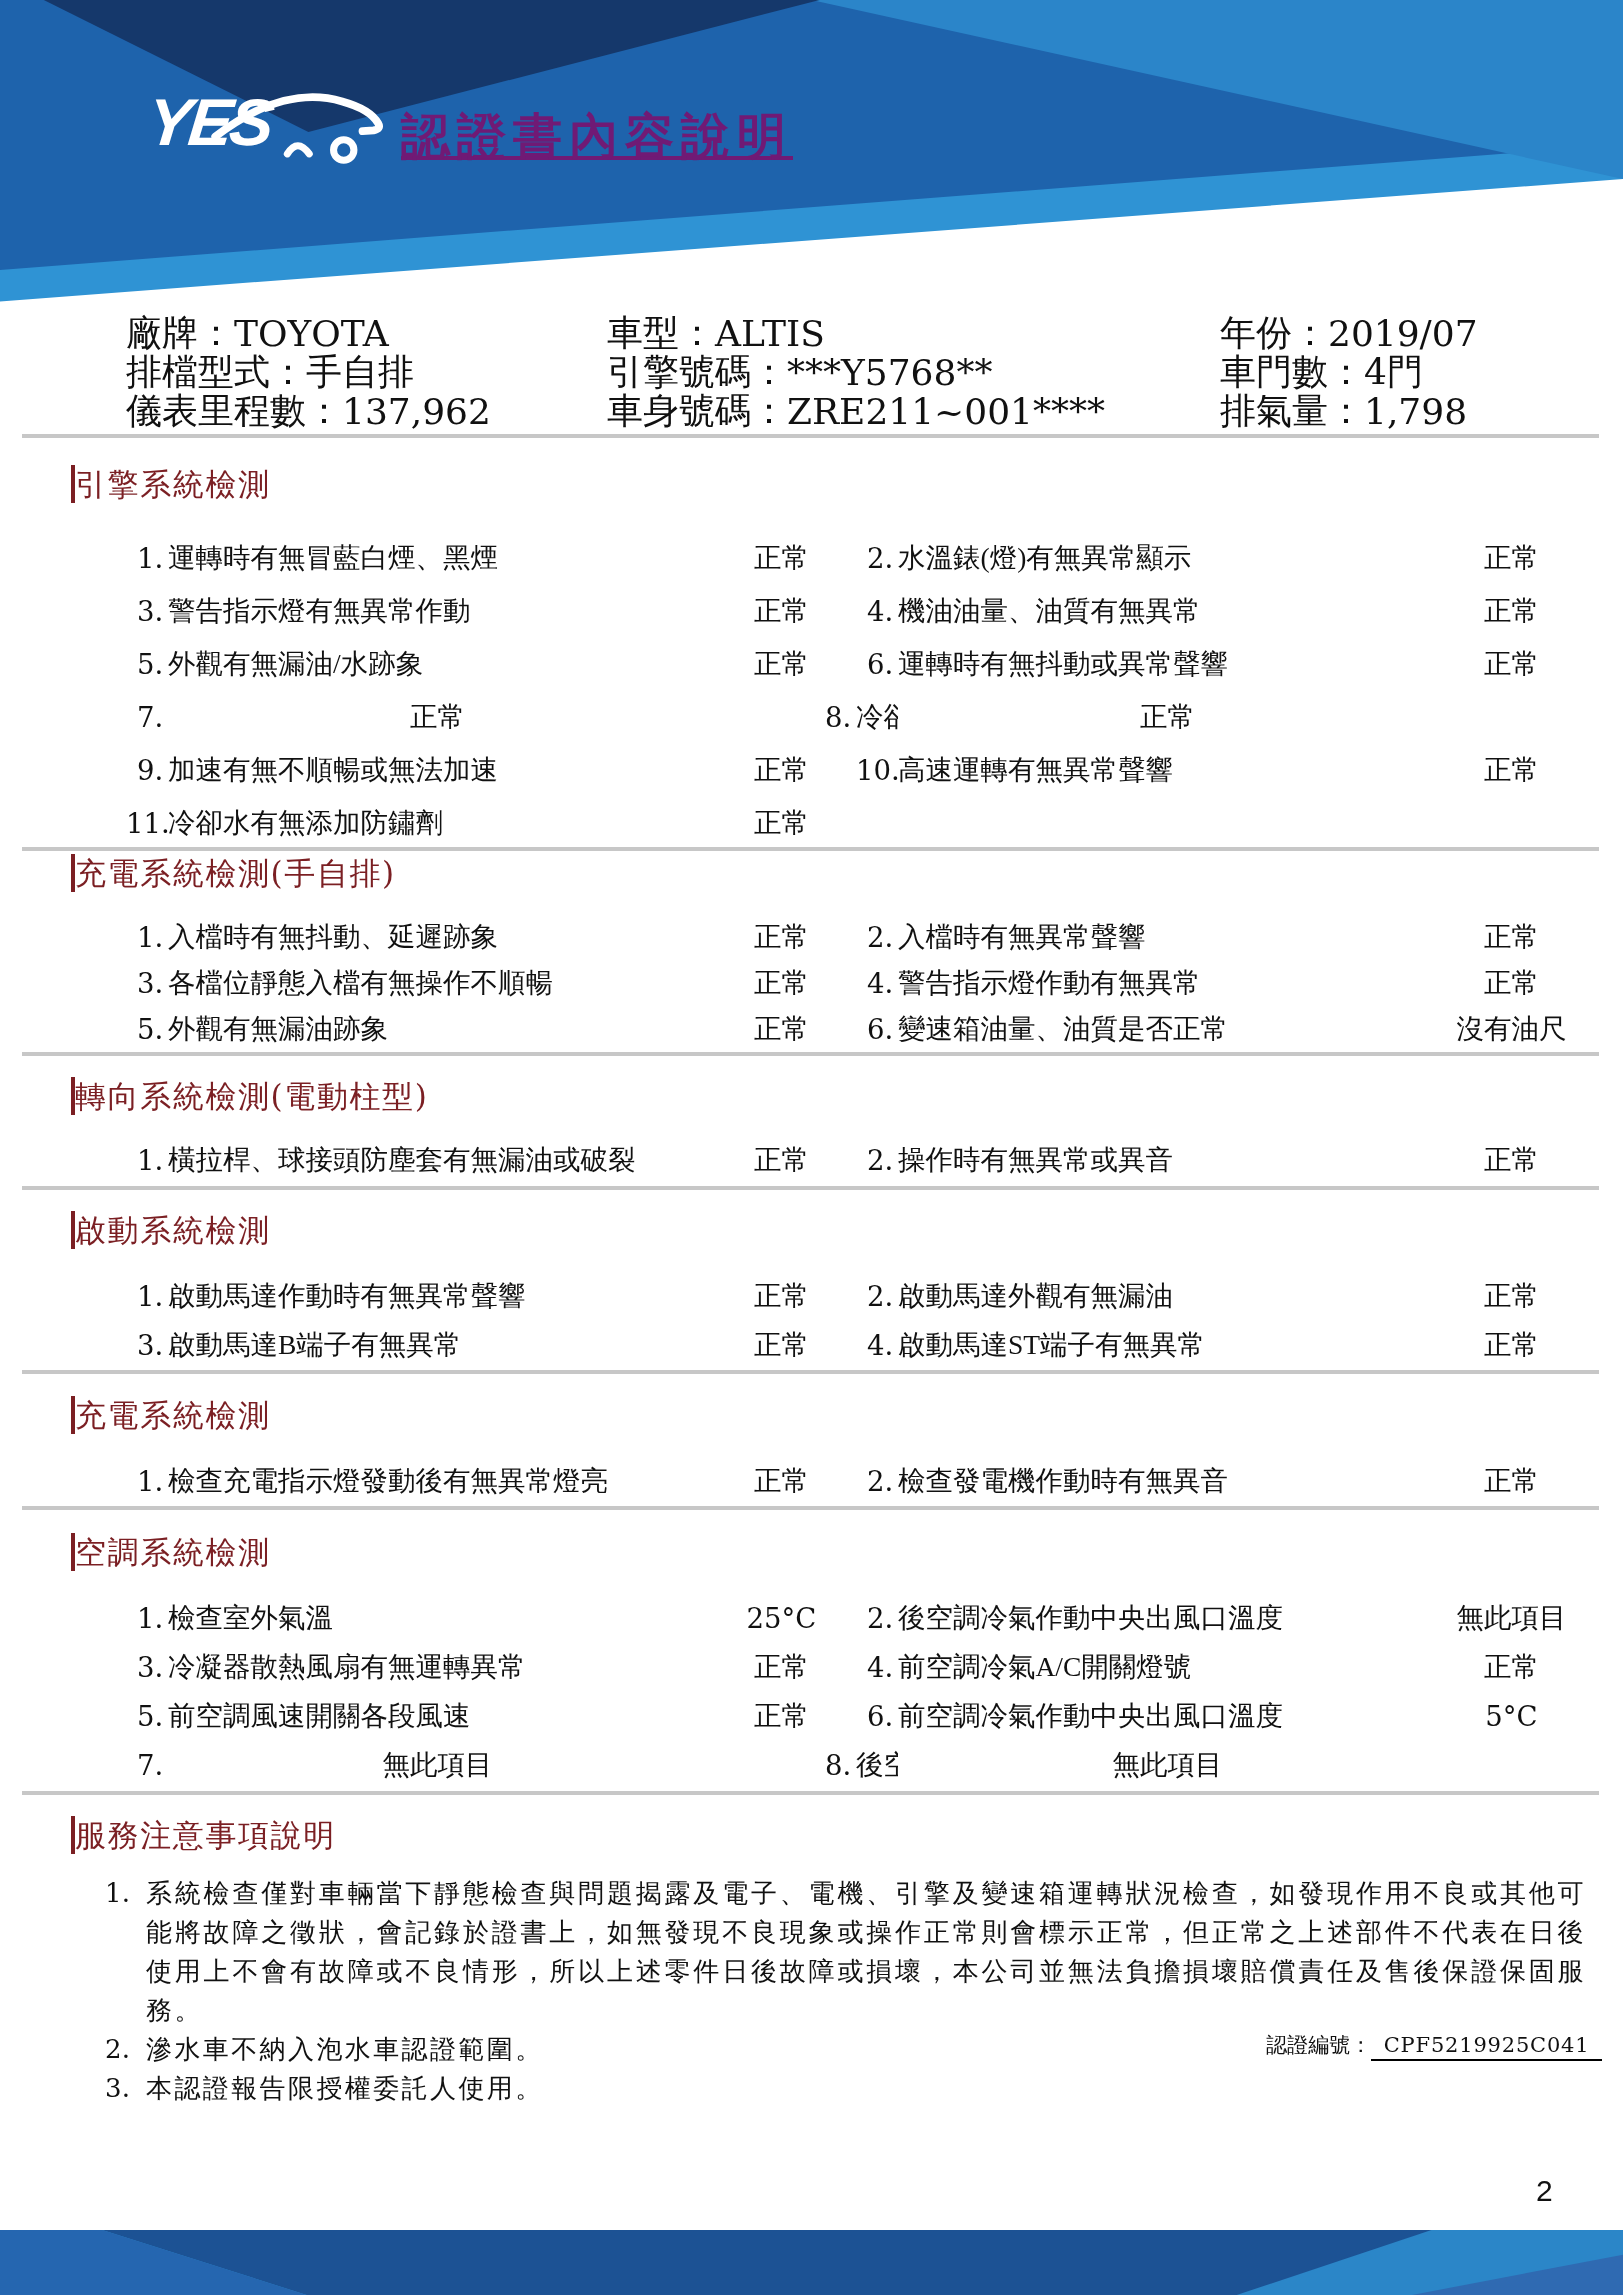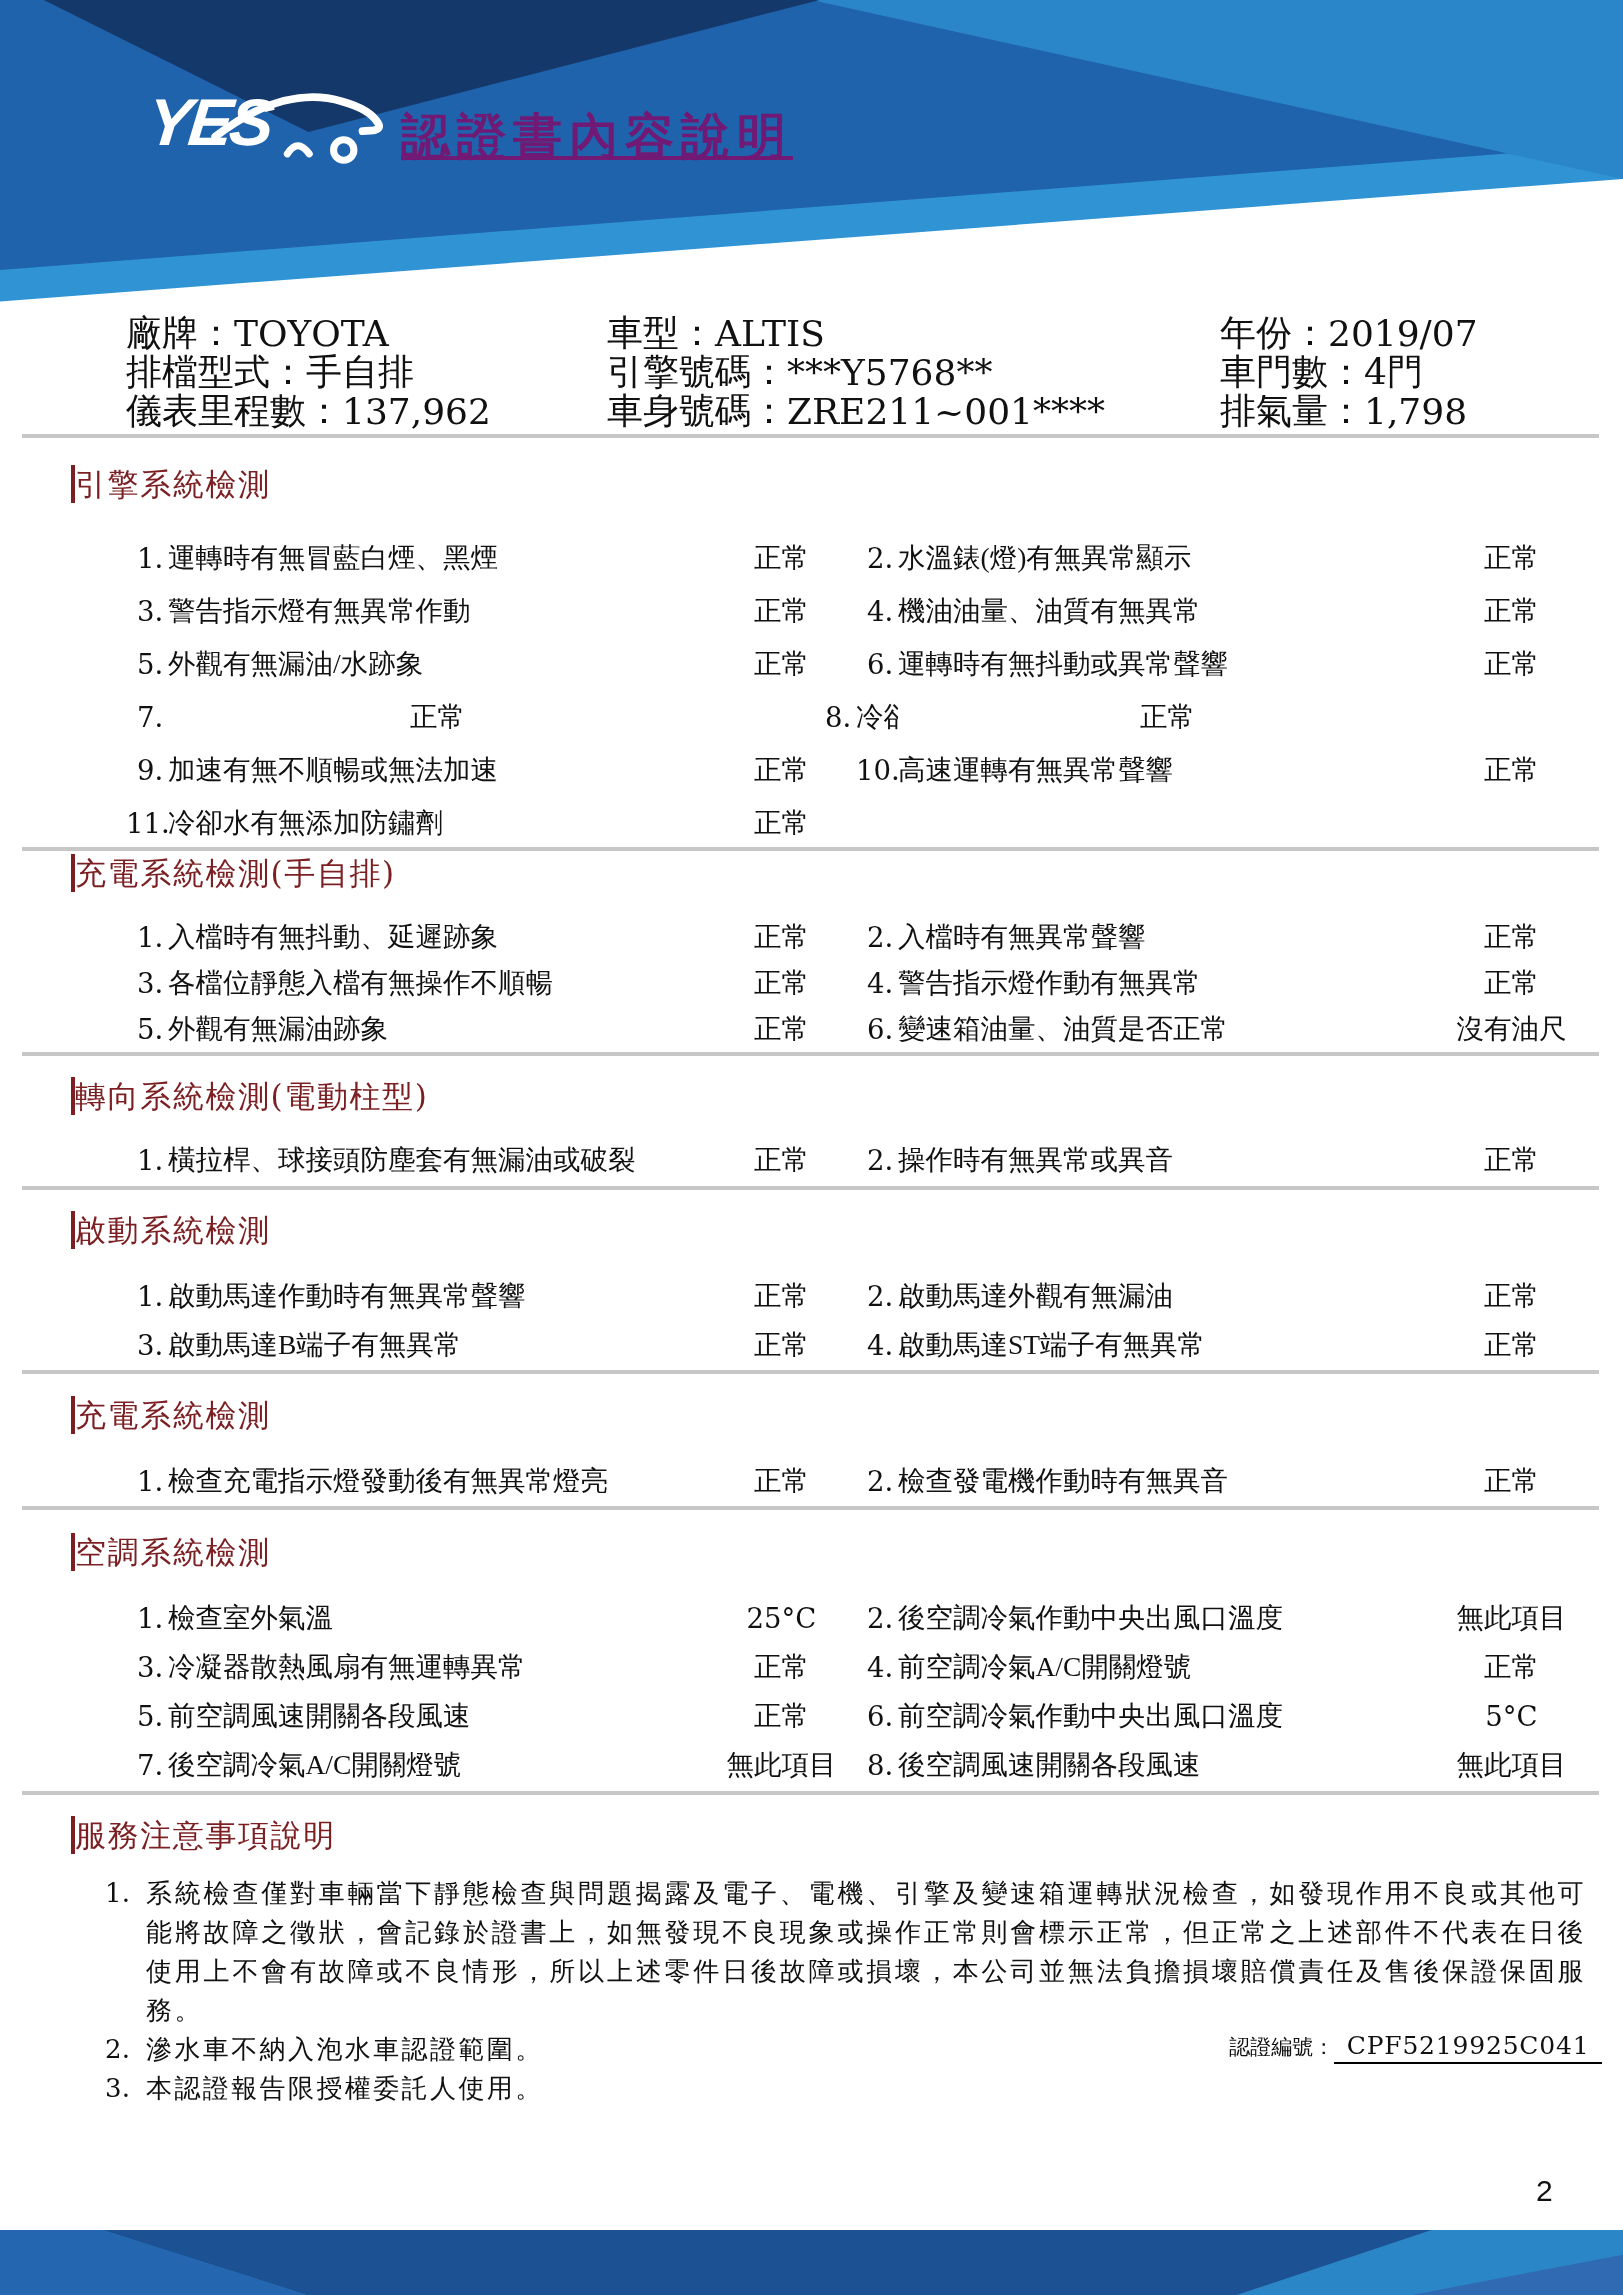--- a/index.html
+++ b/index.html
@@ -62,21 +62,21 @@
     display:grid;grid-template-columns:44px 1fr;
     font-size:26px;line-height:39px;letter-spacing:2.4px;
   }
   .note .nnum{text-align:left;padding-left:3.1px;letter-spacing:0;}
   .note .ntxt{text-align:justify;}
   .cert{
     position:absolute;right:21px;top:2032px;white-space:nowrap;
     font-size:21px;line-height:27px;
   }
   .cert-no{
-    font-size:25px;letter-spacing:0.8px;border-bottom:2.4px solid #000;
+    font-size:21px;letter-spacing:0.8px;border-bottom:2.4px solid #000;
     padding:0 12.6px 1.6px 12.6px;
     text-align:center;
   }
   
   .pageno{position:absolute;left:1536px;top:2174px;font-size:30px;font-family:"Liberation Sans",sans-serif;}
   .footer{position:absolute;left:0;bottom:0;width:1623px;height:65px;}
   .fshape{position:absolute;inset:0;}
   .f-light{background:#2b86c8;}
   .f-navy{background:#1c5294;clip-path:polygon(6.3% 0,88.2% 0,76.2% 100%,18.9% 100%);}
   .f-left-mid{background:#2566b0;clip-path:polygon(0 0,6.3% 0,18.9% 100%,0 100%);}
@@ -309,21 +309,20 @@
       <div class="row">
         <span class="num">5.</span>
           <span class="txt">前空調風速開關各段風速</span>
           <span class="st">正常</span>
         <span class="num">6.</span>
           <span class="txt">前空調冷氣作動中央出風口溫度</span>
           <span class="st">5°C</span>
       </div>
       <div class="row">
         <span class="num">7.</span>
-          <span class="txt">後空調冷氣A/C開關燈號</span>
           <span class="st">無此項目</span>
         <span class="num">8.</span>
           <span class="txt">後空調風速開關各段風速</span>
           <span class="st">無此項目</span>
       </div>
     </div>
   </section>
 
   <div class="divider" style="top:1791px"></div>
 

